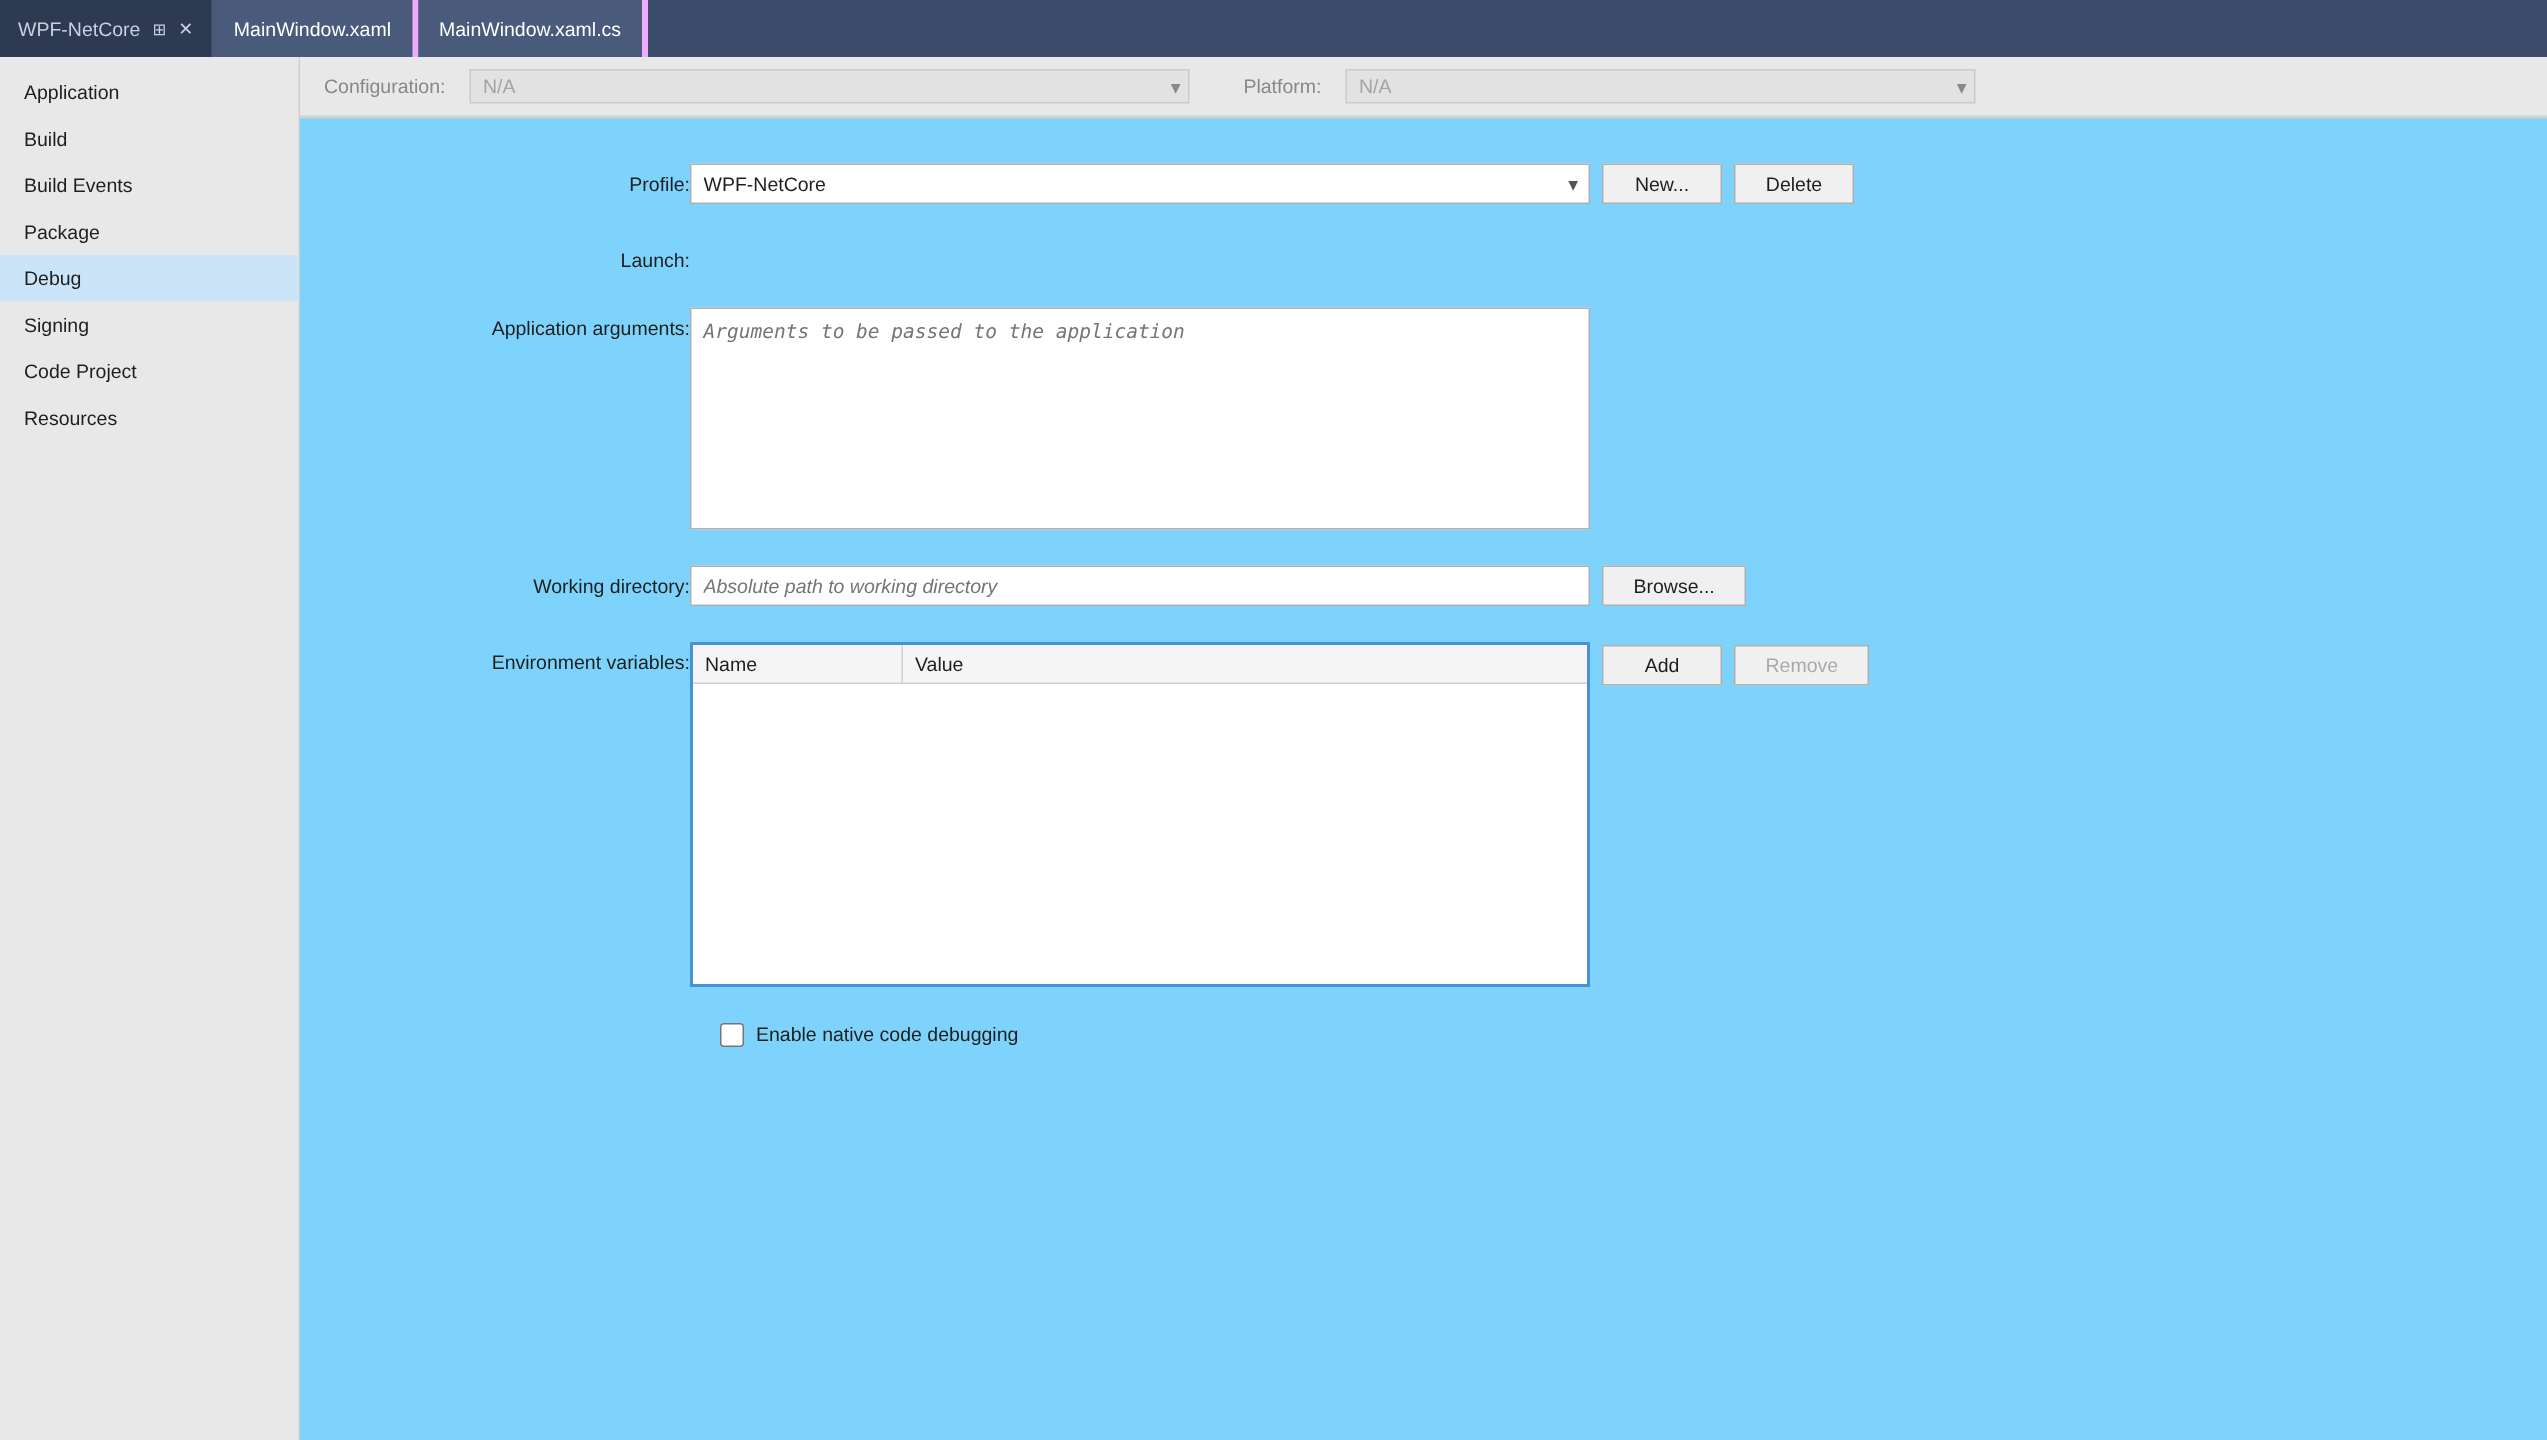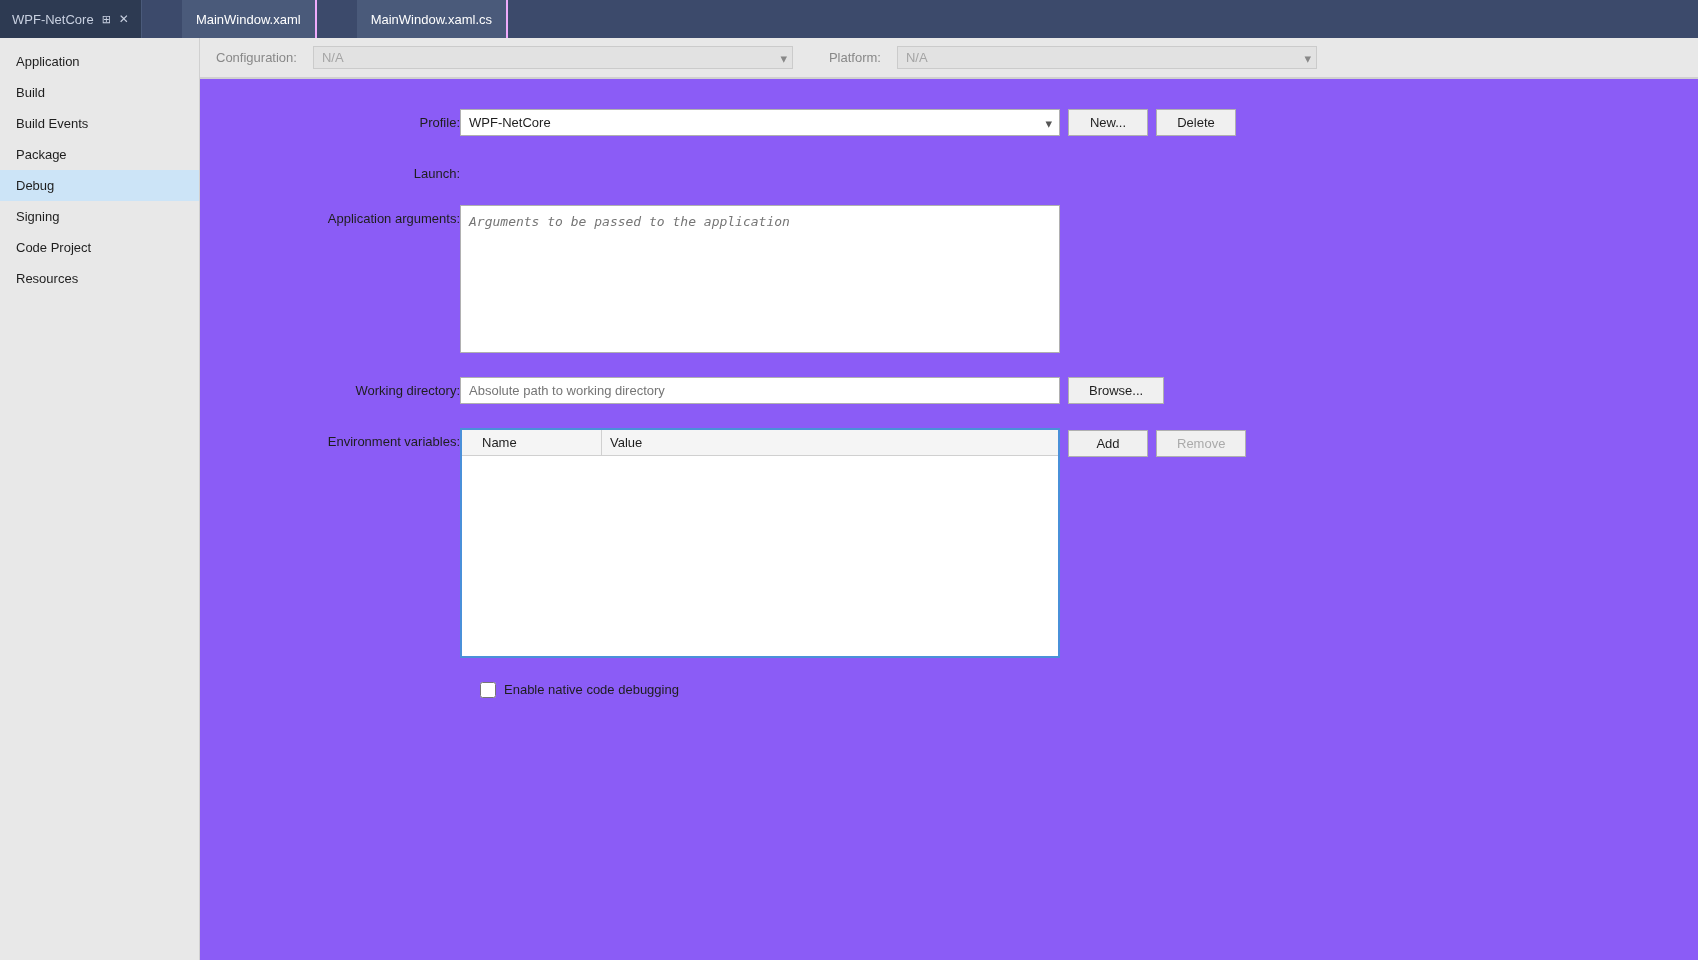--- a/index.html
+++ b/index.html
@@ -25,22 +25,21 @@
       border-right: 1px solid #4a5a7a;
     }
     .file-tab {
       background: #4a5a7a;
       color: #ffffff;
       display: flex;
       align-items: center;
       padding: 0 14px;
       font-size: 13px;
       cursor: pointer;
-      border-right: 2px solid #f0abfc;
-      margin-left: 40px;
+      border-right: 4px solid #f0abfc;
     }
 
     
     .main-layout {
       display: flex;
       flex: 1;
       overflow: hidden;
     }
 
     
@@ -58,21 +57,21 @@
       font-size: 13px;
     }
     .sidebar-item.active {
       background: #cce4f7;
       color: #1e1e1e;
     }
 
     
     .content {
       flex: 1;
-      background: #8b5cf6;
+      background: #7dd3fc;
       overflow-y: auto;
       display: flex;
       flex-direction: column;
     }
 
     
     .config-bar {
       background: #e8e8e8;
       border-bottom: 1px solid #d0d0d0;
       padding: 8px 16px;
@@ -176,20 +175,21 @@
     }
 
     .text-input {
       flex: 1;
       max-width: 600px;
       border: 1px solid #b0b0b0;
       background: #ffffff;
       padding: 5px 8px;
       font-size: 13px;
       color: #888;
+      font-style: italic;
     }
     .textarea-input {
       flex: 1;
       max-width: 600px;
       border: 1px solid #b0b0b0;
       background: #ffffff;
       padding: 8px;
       font-size: 13px;
       color: #888;
       font-style: italic;
@@ -222,21 +222,21 @@
       display: flex;
       flex-direction: column;
     }
     .env-table-header {
       display: flex;
       border-bottom: 1px solid #d0d0d0;
       background: #f5f5f5;
     }
     .env-col-name {
       width: 140px;
-      padding: 5px 20px;
+      padding: 5px 8px;
       border-right: 1px solid #d0d0d0;
       font-size: 13px;
       font-weight: normal;
     }
     .env-col-value {
       flex: 1;
       padding: 5px 8px;
       font-size: 13px;
       font-weight: normal;
     }

